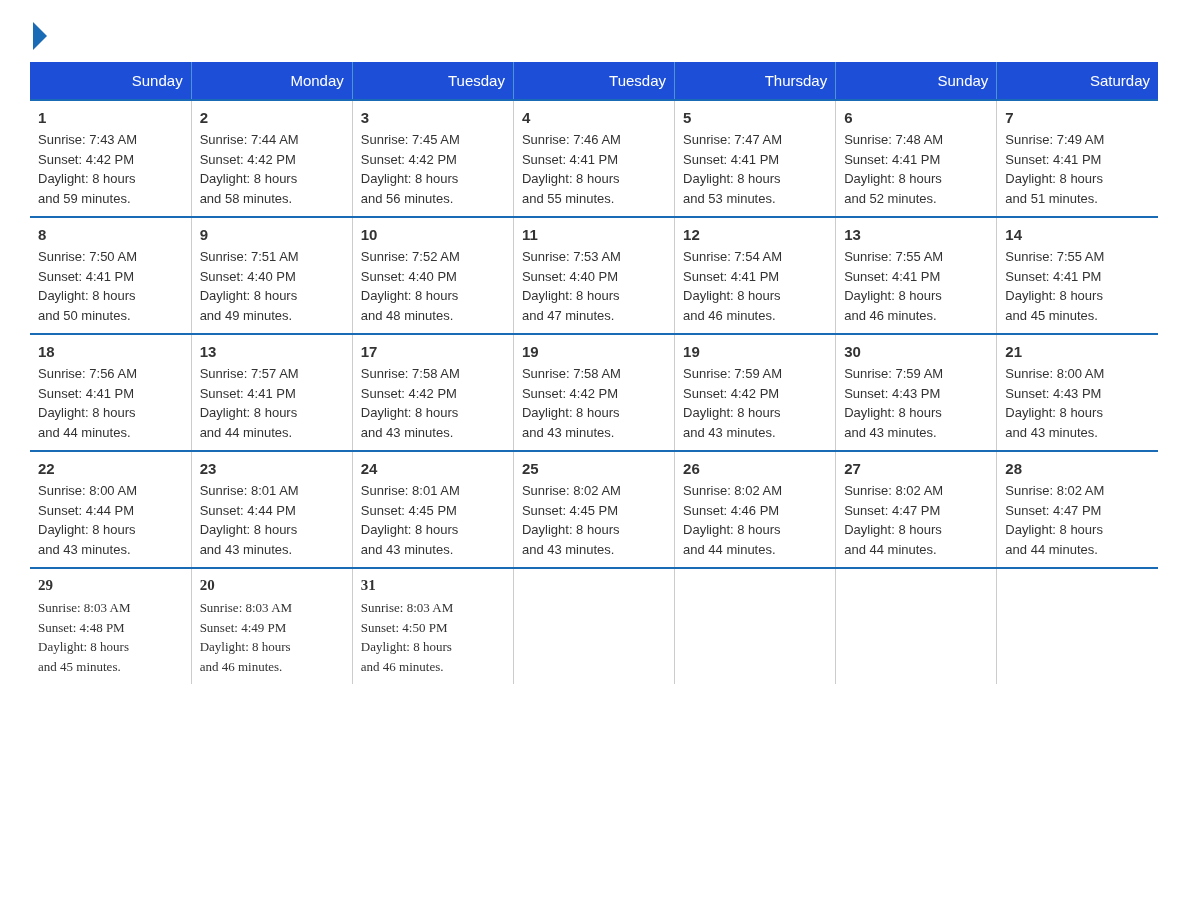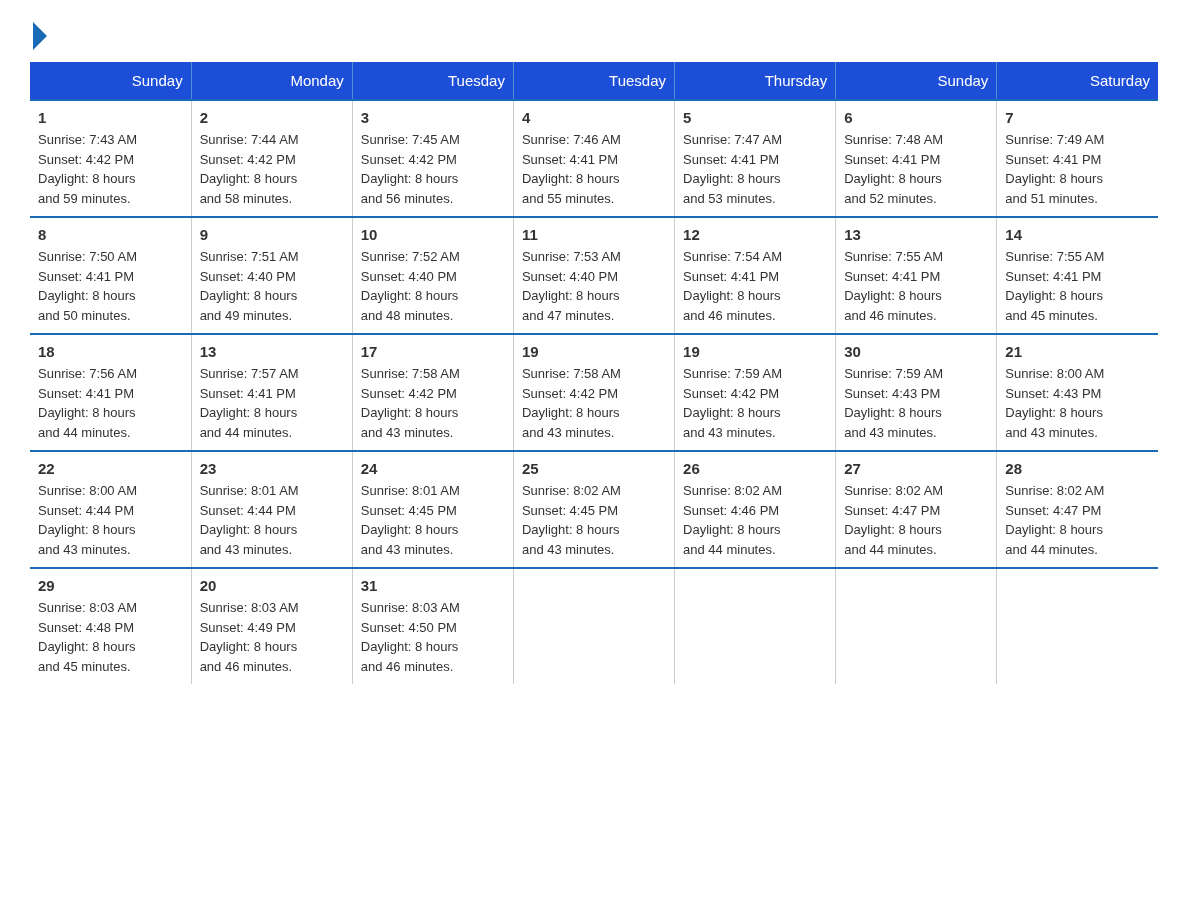--- a/index.html
+++ b/index.html
@@ -99,20 +99,21 @@
       margin-bottom: 4px;
       display: block;
     }
     .day-info {
       font-size: 13px;
       line-height: 1.5;
       color: #333;
     }
     .last-row td {
       height: auto;
+      font-family: Liberation Serif, serif;
     }
   </style>
 </head>
 <body>
 
 <div class="header">
   <div class="logo">
     <div class="logo-top">
       <span class="logo-general"></span>
       <div class="logo-arrow"></div>

